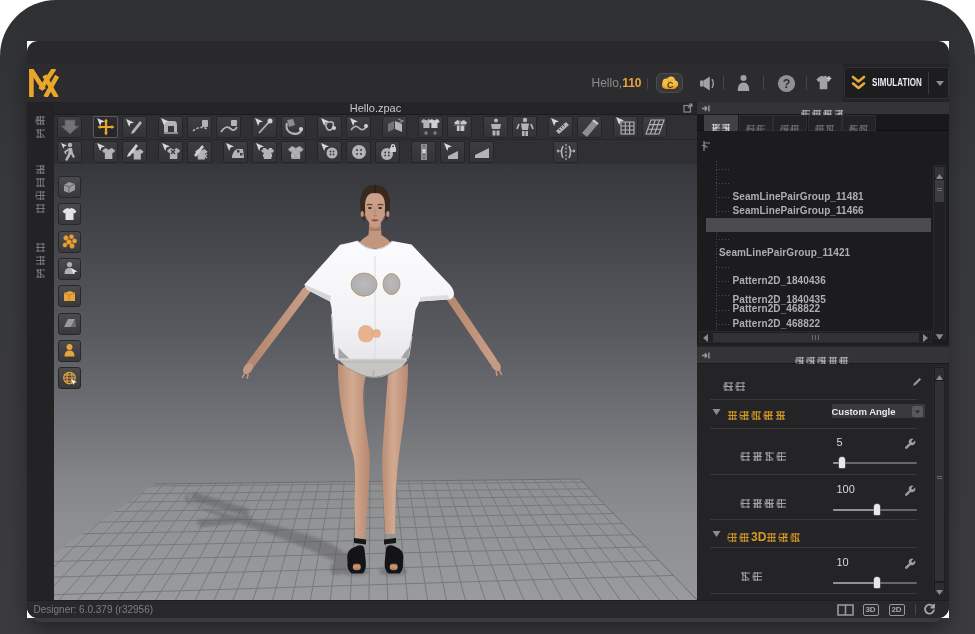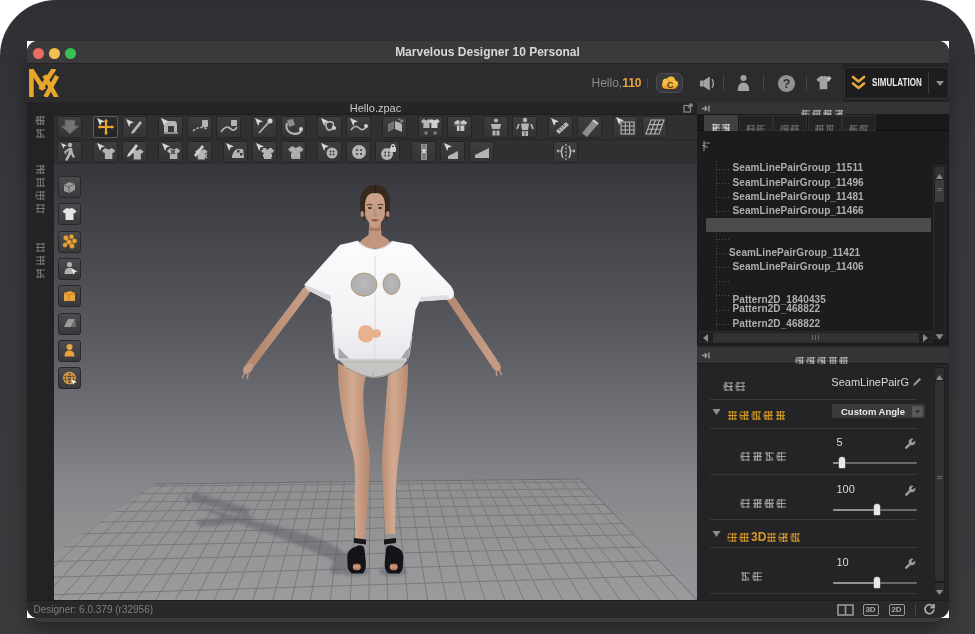--- a/index.html
+++ b/index.html
@@ -45,26 +45,20 @@
 .treerow{position:absolute;left:7.5px;width:227px;height:14.1px;font-size:10px;font-weight:bold;letter-spacing:0.1px;
   color:#aeaeb0;line-height:14.1px;white-space:nowrap}
 </style></head><body>
 <div class="backdrop"></div>
 <div class="winshadow"></div>
 <div class="corner" style="left:26.5px;top:41px"></div>
 <div class="corner" style="left:934.5px;top:41px"></div>
 <div class="corner" style="left:26.5px;top:603.5px"></div>
 <div class="corner" style="left:934.5px;top:603.5px"></div>
 <div class="win">
-    <div class="titlebar">
-<div class="dot" style="left:6px;background:#ec6a5e"></div>
-<div class="dot" style="left:22px;background:#f5bf4f"></div>
-<div class="dot" style="left:38px;background:#3ac156"></div>
-<div class="wtitle">Marvelous Designer 10 Personal</div>
-</div>
     <div class="topbar">
       <svg class="abs" style="left:2px;top:5px" width="30" height="28" viewBox="0 0 30 28">
 <g stroke="#e8a62a" stroke-width="4.6" fill="none" stroke-linecap="square">
 <path d="M2.4,1 L2.4,26.5"></path>
 <path d="M3,2 L13.8,18.5"></path>
 <path d="M12.6,18.5 L24,1.5"></path>
 <path d="M16.5,8.5 L26.5,26.5"></path>
 <path d="M27,9 L17.5,26"></path>
 </g>
       </svg>
@@ -924,35 +918,33 @@
               <line x1="1.2" y1="4" x2="1.2" y2="8"></line>
             </svg></span></div>
       </div>
       <div class="abs" style="left:0;top:29px;width:251.5px;height:214px;background:#1c1c1e;overflow:hidden">
         <svg width="12" height="12" viewBox="0 0 12 12" style="position:absolute;left:4px;top:9px">
           <path d="M3,1 L3,11 M3,3 L9,3 M3,7 L7,7" stroke="#8a8a8c" stroke-width="1.2"></path>
           <path d="M1,5.5 L5,5.5" stroke="#8a8a8c" stroke-width="1"></path>
         </svg>
         <div class="abs" style="left:19px;top:30px;width:1px;height:172px;background-image:linear-gradient(#4a4a4c 33%,transparent 33%);background-size:1px 3px"></div>
         <div class="abs" style="left:19px;top:37.5px;width:14px;height:1px;background-image:linear-gradient(90deg,#4a4a4c 33%,transparent 33%);background-size:3px 1px"></div>
-        <div class="treerow" style="left:35.5px;top:30.4px;color:#aeaeb0">SeamLinePairGroup_11511</div>
         <div class="abs" style="left:19px;top:51.6px;width:14px;height:1px;background-image:linear-gradient(90deg,#4a4a4c 33%,transparent 33%);background-size:3px 1px"></div>
-        <div class="treerow" style="left:35.5px;top:44.6px;color:#aeaeb0">SeamLinePairGroup_11496</div>
         <div class="abs" style="left:19px;top:65.7px;width:14px;height:1px;background-image:linear-gradient(90deg,#4a4a4c 33%,transparent 33%);background-size:3px 1px"></div>
         <div class="treerow" style="left:35.5px;top:58.7px;color:#aeaeb0">SeamLinePairGroup_11481</div>
         <div class="abs" style="left:19px;top:79.8px;width:14px;height:1px;background-image:linear-gradient(90deg,#4a4a4c 33%,transparent 33%);background-size:3px 1px"></div>
         <div class="treerow" style="left:35.5px;top:72.8px;color:#aeaeb0">SeamLinePairGroup_11466</div>
         <div class="abs" style="left:8.5px;top:86.9px;width:225px;height:14.1px;background:#4c4c4e"></div>
         <div class="abs" style="left:19px;top:93.9px;width:14px;height:1px;background-image:linear-gradient(90deg,#4a4a4c 33%,transparent 33%);background-size:3px 1px"></div>
         <div class="abs" style="left:19px;top:108.0px;width:14px;height:1px;background-image:linear-gradient(90deg,#4a4a4c 33%,transparent 33%);background-size:3px 1px"></div>
         <div class="abs" style="left:19px;top:122.1px;width:14px;height:1px;background-image:linear-gradient(90deg,#4a4a4c 33%,transparent 33%);background-size:3px 1px"></div>
-        <div class="treerow" style="left:32px;top:115.0px;color:#aeaeb0">SeamLinePairGroup_11421</div>
+        <div class="treerow" style="left:22px;top:115.0px;color:#aeaeb0">SeamLinePairGroup_11421</div>
         <div class="abs" style="left:19px;top:136.2px;width:14px;height:1px;background-image:linear-gradient(90deg,#4a4a4c 33%,transparent 33%);background-size:3px 1px"></div>
-        <div class="treerow" style="left:35.5px;top:129.1px;color:#aeaeb0">SeamLinePairGroup_11406</div>
         <div class="abs" style="left:19px;top:150.3px;width:14px;height:1px;background-image:linear-gradient(90deg,#4a4a4c 33%,transparent 33%);background-size:3px 1px"></div>
+        <div class="treerow" style="left:35.5px;top:143.2px;color:#aeaeb0">Pattern2D_1840436</div>
         <div class="abs" style="left:19px;top:164.4px;width:14px;height:1px;background-image:linear-gradient(90deg,#4a4a4c 33%,transparent 33%);background-size:3px 1px"></div>
         <div class="treerow" style="left:35.5px;top:162px;color:#aeaeb0">Pattern2D_1840435</div>
         <div class="abs" style="left:19px;top:178.5px;width:14px;height:1px;background-image:linear-gradient(90deg,#4a4a4c 33%,transparent 33%);background-size:3px 1px"></div>
         <div class="treerow" style="left:35.5px;top:171.4px;color:#aeaeb0">Pattern2D_468822</div>
         <div class="abs" style="left:19px;top:192.6px;width:14px;height:1px;background-image:linear-gradient(90deg,#4a4a4c 33%,transparent 33%);background-size:3px 1px"></div>
         <div class="treerow" style="left:35.5px;top:185.5px;color:#aeaeb0">Pattern2D_468822</div>
         <div class="abs" style="left:235.5px;top:34px;width:13px;height:174px;background:#202022;border:1px solid #2a2a2c">
           <div class="abs" style="left:1px;top:1px;width:9px;height:11px;background:#333335;text-align:center"><svg width="9" height="9" viewBox="0 0 9 9">
               <path d="M4.5,2 L8,7 L1,7 Z" fill="#8a8a8c"></path>
             </svg></div>
@@ -1033,21 +1025,20 @@
               <line x1="2.5" y1="3.5" x2="9.5" y2="8.5"></line>
               <line x1="1.2" y1="4" x2="1.2" y2="8"></line>
             </svg></span><span style="margin-right:1px"><svg width="11" height="11" viewBox="0 0 12 12" style="display:inline-block;vertical-align:-0.12em" stroke="#a8a8aa" stroke-width="1.01" stroke-linecap="round">
               <line x1="1.5" y1="2.2" x2="10.5" y2="2.2"></line>
               <line x1="1.5" y1="9.8" x2="10.5" y2="9.8"></line>
               <line x1="1.5" y1="6" x2="10.5" y2="6"></line>
               <line x1="8.8" y1="1.5" x2="8.8" y2="10.5"></line>
               <line x1="3.2" y1="1.5" x2="3.2" y2="10.5"></line>
               <line x1="1.2" y1="4" x2="1.2" y2="8"></line>
             </svg></span></div>
-        <div class="abs" style="left:0;top:12px;width:212px;text-align:right;font-size:11px;color:#d8d8da">SeamLinePairG</div>
         <svg width="10" height="10" viewBox="0 0 10 10" style="position:absolute;left:215px;top:13px">
           <path d="M1,9 L2,6.5 L7.5,1 L9,2.5 L3.5,8 Z" fill="#9a9a9c"></path>
         </svg>
         <div class="hline" style="left:13px;top:34.5px;width:207px"></div>
         <svg width="9" height="8" viewBox="0 0 9 8" style="position:absolute;left:15px;top:43.5px">
           <path d="M0.5,1 L8.5,1 L4.5,7 Z" fill="#8e8e90"></path>
         </svg>
         <div class="abs" style="left:30px;top:41px"><span style="margin-right:1px"><svg width="11" height="11" viewBox="0 0 12 12" style="display:inline-block;vertical-align:-0.12em" stroke="#d79b28" stroke-width="1.01" stroke-linecap="round">
               <line x1="1.5" y1="2.2" x2="10.5" y2="2.2"></line>
               <line x1="1.5" y1="9.8" x2="10.5" y2="9.8"></line>
@@ -1083,21 +1074,21 @@
             </svg></span><span style="margin-right:1px"><svg width="11" height="11" viewBox="0 0 12 12" style="display:inline-block;vertical-align:-0.12em" stroke="#d79b28" stroke-width="1.01" stroke-linecap="round">
               <line x1="1.5" y1="2.2" x2="10.5" y2="2.2"></line>
               <line x1="1.5" y1="9.8" x2="10.5" y2="9.8"></line>
               <line x1="1.5" y1="6" x2="10.5" y2="6"></line>
               <line x1="6" y1="1.5" x2="6" y2="10.5"></line>
               <line x1="8.8" y1="1.5" x2="8.8" y2="10.5"></line>
               <line x1="3.2" y1="1.5" x2="3.2" y2="10.5"></line>
               <line x1="2.5" y1="3.5" x2="9.5" y2="8.5"></line>
             </svg></span></div>
         <div class="abs" style="left:133.5px;top:39px;width:95px;height:16px;background:#3a3a3c;
-      border:1px solid #242426;border-radius:2px;text-align:center;font-size:9.5px;font-weight:bold;color:#e8e8ea;line-height:15px;padding-right:10px">Custom Angle
+      border:1px solid #242426;border-radius:2px;font-size:9.5px;font-weight:bold;color:#e8e8ea;line-height:15px;padding-right:10px">Custom Angle
       <div class="abs" style="right:1.5px;top:1.5px;width:11px;height:11px;background:#59595b;border-radius:2px"><svg width="11" height="11" viewBox="0 0 11 11">
               <path d="M3,4.5 L5.5,7.5 L8,4.5 Z" fill="#2a2a2c"></path>
             </svg></div></div>
         <div class="hline" style="left:13px;top:64px;width:207px"></div>
         <div class="abs" style="left:139.5px;top:72px;font-size:11px;color:#d8d8da">5</div>
         <div class="abs" style="left:43px;top:82px"><span style="margin-right:1px"><svg width="11" height="11" viewBox="0 0 12 12" style="display:inline-block;vertical-align:-0.12em" stroke="#a8a8aa" stroke-width="1.01" stroke-linecap="round">
               <line x1="1.5" y1="2.2" x2="10.5" y2="2.2"></line>
               <line x1="1.5" y1="9.8" x2="10.5" y2="9.8"></line>
               <line x1="1.5" y1="6" x2="10.5" y2="6"></line>
               <line x1="8.8" y1="1.5" x2="8.8" y2="10.5"></line>

